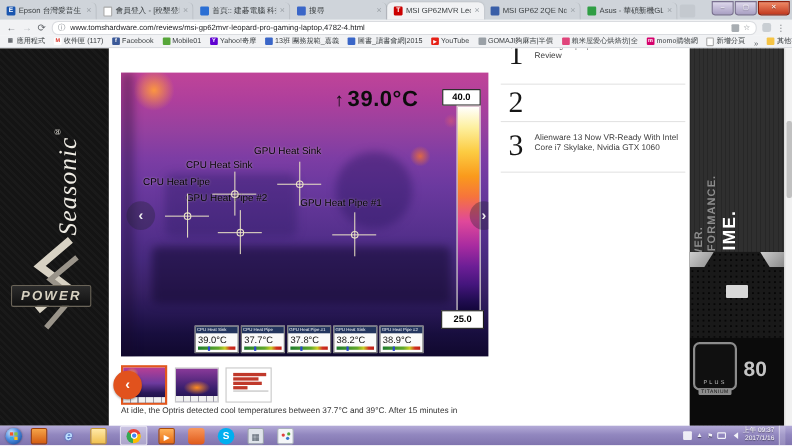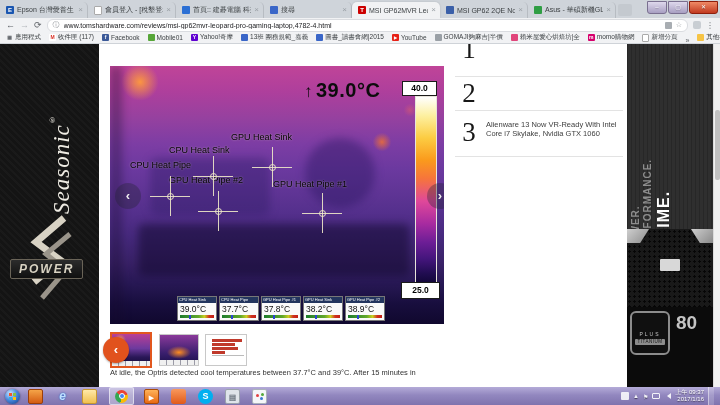--- a/index.html
+++ b/index.html
@@ -149,21 +149,21 @@
   .vt-white{font-size:16px;color:#fff;margin:0 2px;}
   .psu{position:absolute;left:0;top:185px;width:86px;height:78px;background:#191919;
        background-image:radial-gradient(circle 1.2px,#060606 1px,transparent 1.3px);background-size:5px 5px;}
   .psu .corner{position:absolute;top:0;width:22px;height:14px;background:linear-gradient(135deg,#cfcfcf,#8a8a8a);}
   .psu .cl{left:0;clip-path:polygon(0 0,100% 0,60% 100%,0 100%);}
   .psu .cr{right:0;clip-path:polygon(0 0,100% 0,100% 100%,40% 100%);}
   .psu .plabel{position:absolute;left:33px;top:30px;width:20px;height:12px;background:#d8d8d8;border-radius:1px;}
   .ad-bottom{position:absolute;left:0;top:263px;width:86px;height:80px;background:#0b0b0b;}
   .badge80{position:absolute;left:3px;top:267px;width:40px;height:44px;border:2px solid #8c8c8c;border-radius:6px;
            background:#101010;color:#c4c4c4;text-align:center;box-sizing:border-box;z-index:2;}
-  .badge80 .n{font-size:19px;font-weight:bold;line-height:16px;margin-top:2px;padding-left:44px;}
+  .badge80 .n{font-size:19px;font-weight:bold;line-height:16px;margin-top:16px;padding-left:44px;}
   .badge80 .p{font-size:5px;letter-spacing:2px;line-height:6px;}
   .badge80 .t{font-size:4.5px;letter-spacing:.5px;background:#8c8c8c;color:#101010;margin:2px 3px 0;border-radius:1px;line-height:6px;}
 
   
   .scrollbar{position:absolute;left:713px;top:0;width:7px;height:343px;background:#f1f1f1;border-left:1px solid #dcdcdc;box-sizing:border-box;}
   .sb-thumb{position:absolute;left:1px;top:66px;width:5px;height:70px;background:#c1c1c1;border-radius:2px;}
 
   
   .taskbar{position:absolute;left:0;top:387px;width:720px;height:18px;
            background:linear-gradient(180deg,#b4abd8 0%,#9287bf 45%,#7f73ae 100%);display:flex;align-items:center;}
@@ -432,20 +432,24 @@
           <div class="maxis"></div>
         </div>
       </div>
 
       <div class="caption">At idle, the Optris detected cool temperatures between 37.7°C and 39°C. After 15 minutes in</div>
     </div>
 
     <div class="sidebar">
       <div class="sb-item it1">
         <div class="sb-rank">1</div>
+        <div class="sb-text">
+          <div>Gaming Laptop</div>
+          <div>Review</div>
+        </div>
       </div>
       <div class="sb-div dv1"></div>
       <div class="sb-item it2">
         <div class="sb-rank">2</div>
       </div>
       <div class="sb-div dv2"></div>
       <div class="sb-item it3">
         <div class="sb-rank">3</div>
         <div class="sb-text">Alienware 13 Now VR-Ready With Intel Core i7 Skylake, Nvidia GTX 1060</div>
       </div>

